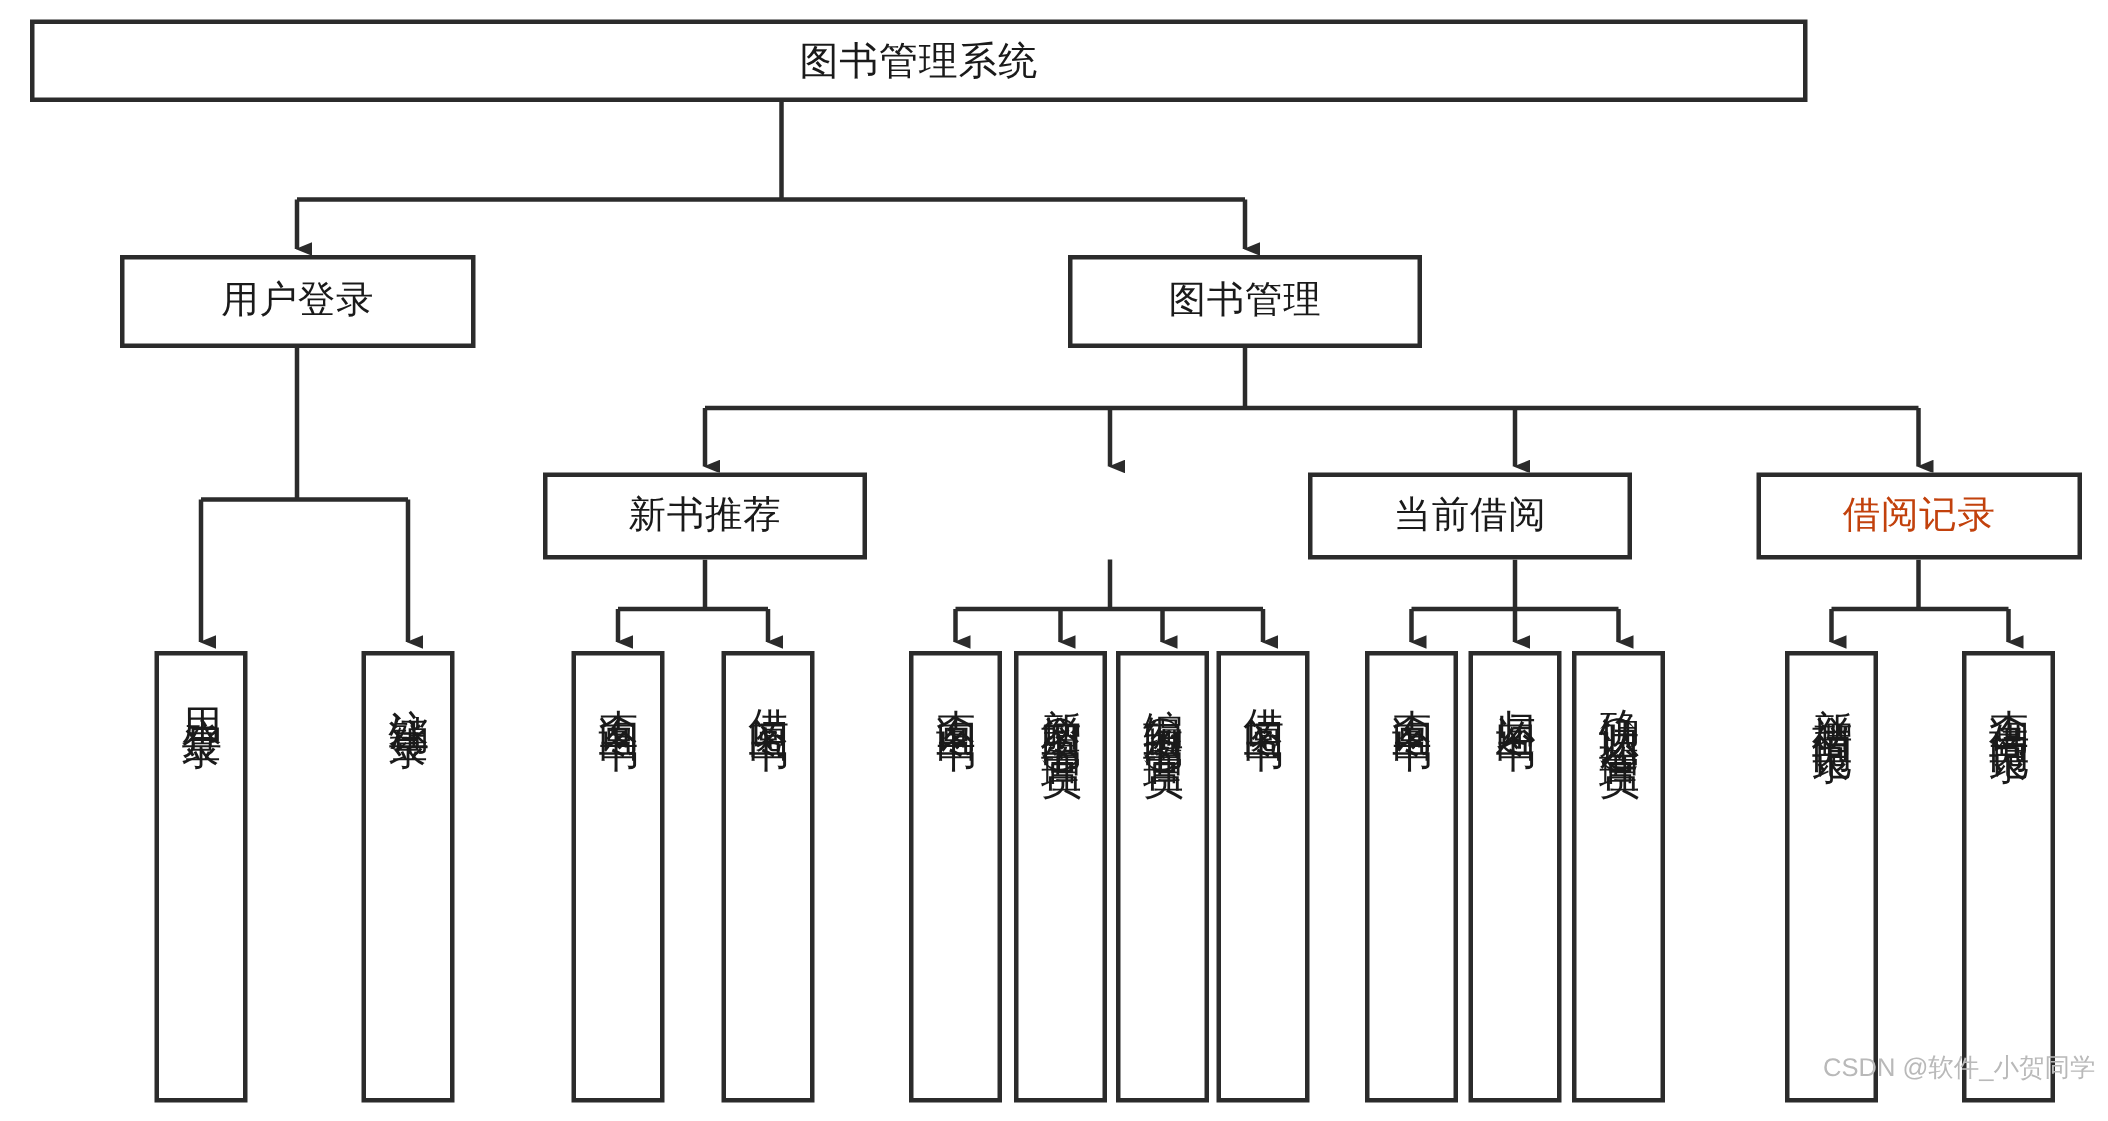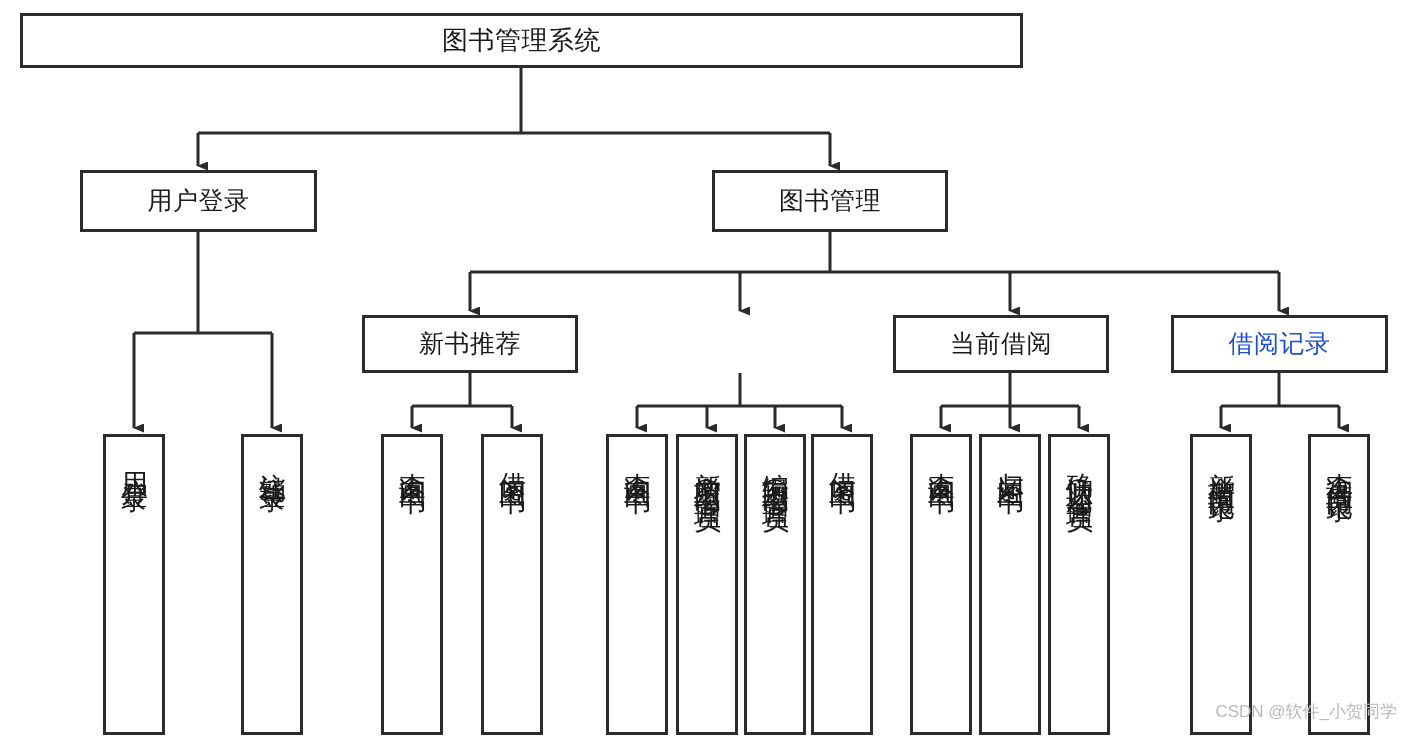--- a/index.html
+++ b/index.html
@@ -123,39 +123,39 @@
       <path d="M1010,406 L1010,428" marker-end="url(#arrowhead)"></path>
       <path d="M1079,406 L1079,428" marker-end="url(#arrowhead)"></path>
 
       <path d="M1279,373 L1279,406"></path>
       <path d="M1221,406 L1339,406"></path>
       <path d="M1221,406 L1221,428" marker-end="url(#arrowhead)"></path>
       <path d="M1339,406 L1339,428" marker-end="url(#arrowhead)"></path>
     </g>
   </svg>
 
-  <div class="node root horizontal" style="left: 20px; top: 13px; width: 1003px; height: 55px; border-color: rgb(43, 43, 43); background: rgb(255, 255, 255);">
+  <div class="node root horizontal" style="left: 20px; top: 13px; width: 1185px; height: 55px; border-color: rgb(43, 43, 43); background: rgb(255, 255, 255);">
     <span class="node-label" style="color: rgb(26, 26, 26);">图书管理系统</span>
   </div>
 
   <div class="node horizontal" style="left: 80px; top: 170px; width: 237px; height: 62px; border-color: rgb(43, 43, 43); background: rgb(255, 255, 255);">
     <span class="node-label" style="color: rgb(26, 26, 26);">用户登录</span>
   </div>
   <div class="node horizontal" style="left: 712px; top: 170px; width: 236px; height: 62px; border-color: rgb(43, 43, 43); background: rgb(255, 255, 255);">
     <span class="node-label" style="color: rgb(26, 26, 26);">图书管理</span>
   </div>
 
   <div class="node horizontal" style="left: 362px; top: 315px; width: 216px; height: 58px; border-color: rgb(43, 43, 43); background: rgb(255, 255, 255);">
     <span class="node-label" style="color: rgb(26, 26, 26);">新书推荐</span>
   </div>
-  <div class="node horizontal" style="left: 893px; top: 315px; width: 216px; height: 58px; border-color: rgb(43, 43, 43); background: rgb(255, 255, 255);">
+  <div class="node horizontal" style="left: 872px; top: 315px; width: 216px; height: 58px; border-color: rgb(43, 43, 43); background: rgb(255, 255, 255);">
     <span class="node-label" style="color: rgb(26, 26, 26);">当前借阅</span>
   </div>
   <div class="node horizontal" style="left: 1171px; top: 315px; width: 217px; height: 58px; border-color: rgb(43, 43, 43); background: rgb(255, 255, 255);">
-    <span class="node-label" style="color: #1d4ed8;">借阅记录</span>
+    <span class="node-label" style="color: #c2410c;">借阅记录</span>
   </div>
 
   <div class="node leaf" style="left: 103px; top: 434px; width: 62px; height: 301px; border-color: rgb(43, 43, 43); background: rgb(255, 255, 255);">
     <span class="node-label" style="color: rgb(26, 26, 26);">用户登录</span>
   </div>
   <div class="node leaf" style="left: 241px; top: 434px; width: 62px; height: 301px; border-color: rgb(43, 43, 43); background: rgb(255, 255, 255);">
     <span class="node-label" style="color: rgb(26, 26, 26);">注销登录</span>
   </div>
 
   <div class="node leaf" style="left: 381px; top: 434px; width: 62px; height: 301px; border-color: rgb(43, 43, 43); background: rgb(255, 255, 255);">

